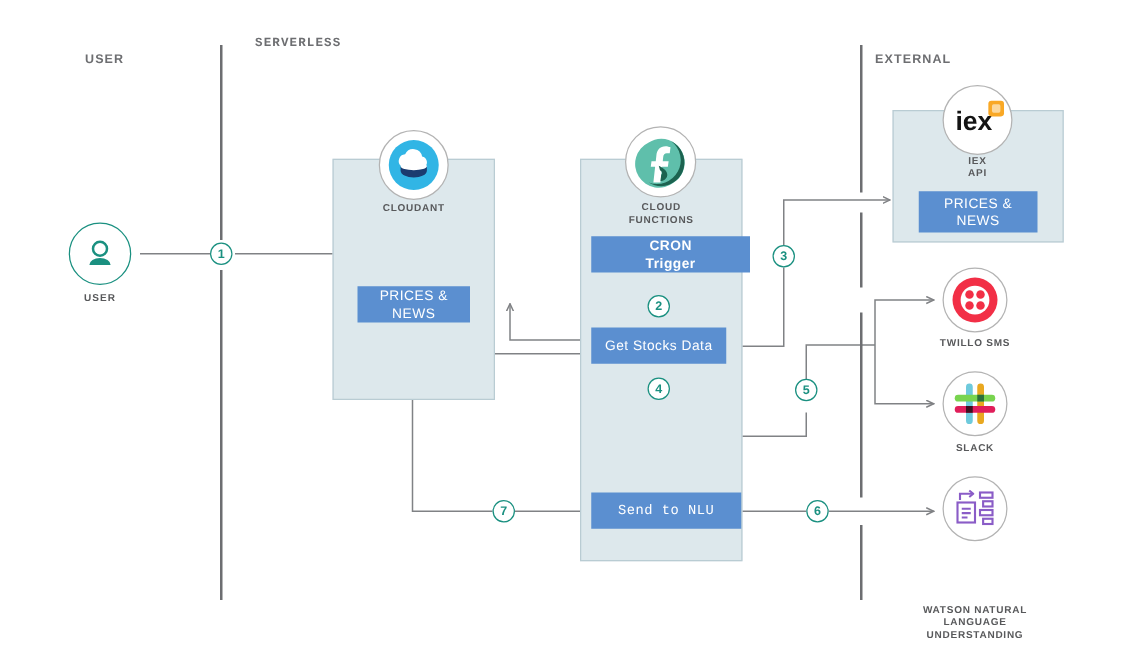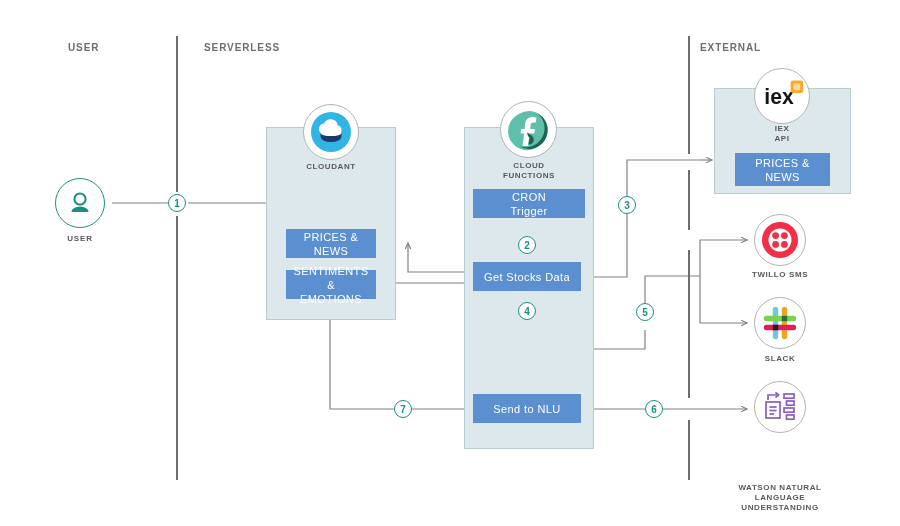--- a/index.html
+++ b/index.html
@@ -153,21 +153,21 @@
   </svg>
 
   <div class="lane-divider" style="left:176px; top:36px; height:156px;"></div>
   <div class="lane-divider" style="left:176px; top:216px; height:264px;"></div>
   <div class="lane-divider" style="left:688px; top:36px; height:118px;"></div>
   <div class="lane-divider" style="left:688px; top:170px; height:60px;"></div>
   <div class="lane-divider" style="left:688px; top:250px; height:148px;"></div>
   <div class="lane-divider" style="left:688px; top:420px; height:60px;"></div>
 
   <div class="lane-label" style="left:68px; top:42px;">USER</div>
-  <div class="lane-label" style="left:204px; top:42px;">SERVERLESS</div>
+  <div class="lane-label" style="left:204px; top:30px;font-family:Liberation Mono, monospace;">SERVERLESS</div>
   <div class="lane-label" style="left:700px; top:42px;">EXTERNAL</div>
 
   <div class="logo-badge" style="left:55px; top:178px; width:50px; height:50px; border-color:#1a9080; border-width:1.6px;">
     <svg width="28" height="28" viewBox="0 0 28 28">
       <circle cx="14" cy="10" r="5.6" fill="none" stroke="#1a9080" stroke-width="2"></circle>
       <path d="M5.5,23 a8.5,5.6 0 0 1 17,0 z" fill="#1a9080"></path>
     </svg>
   </div>
   <div class="user-caption" style="left:55px; top:234px; width:50px;">USER</div>
 
@@ -178,40 +178,38 @@
       <circle cx="21" cy="21" r="20" fill="#31b5e5"></circle>
       <path d="M11,22 a5.4,5.4 0 0 1 3.1,-9.6 a7.2,7.2 0 0 1 13.6,1.8 a4.7,4.7 0 0 1 2.6,7.8 z" fill="#ffffff"></path>
       <path d="M10.5,22 h21 v3.6 a10.5,5.4 0 0 1 -21,0 z" fill="#1b3b6f"></path>
       <ellipse cx="21" cy="22" rx="10.5" ry="3.1" fill="#ffffff"></ellipse>
     </svg>
   </div>
   <div class="logo-caption" style="left:291px; top:162px; width:80px;">CLOUDANT</div>
 
   <div class="bluebox" style="left:286px; top:229px; width:90px; height:29px; white-space:pre-line;">PRICES &amp;
 NEWS</div>
-  <div class="bluebox" style="left:286px; top:270px; width:90px; height:29px; white-space:pre-line;">SENTIMENTS &amp;
-EMOTIONS</div>
 
   <div class="panel" style="left:464px; top:127px; width:130px; height:322px;"></div>
 
   <div class="logo-badge" style="left:500px; top:101px; width:57px; height:57px;">
     <svg width="44" height="44" viewBox="0 0 44 44">
       <path d="M22,3 a19,19 0 0 1 10,35 a19,19 0 1 1 -20,-32 a19,19 0 0 1 10,-3 z" fill="#5fbfab"></path>
       <path d="M30,5 a19,19 0 0 1 -8,36 a19,19 0 0 1 -10,-3 a19,19 0 0 0 18,-33 z" fill="#1c6350"></path>
       <path d="M25.5,9 c-4.6,0 -7,3 -7.4,7.4 l-0.5,4.6 h-3.4 l-0.6,4.4 h3.5 l-1.4,12.6 h5.6 l1.4,-12.6 h4.6 l0.6,-4.4 h-4.7 l0.4,-3.6 c0.2,-2 1.1,-2.9 2.8,-2.9 h2.4 l0.6,-4.8 c-0.9,-0.1 -2.4,-0.7 -3.9,-0.7 z" fill="#ffffff"></path>
       <path d="M20,24.5 c3,1.6 6.5,3.4 6.8,6.8 c0.3,3.2 -2.4,5.3 -5.4,5.5 l0.6,-5 c1.4,-1.1 0.6,-2.6 -1,-3.6 z" fill="#1c6350"></path>
     </svg>
   </div>
   <div class="logo-caption" style="left:487px; top:161px; width:84px;">CLOUD
 FUNCTIONS</div>
 
-  <div class="bluebox" style="left:473px; top:189px; width:112px; height:29px; white-space:pre-line;">CRON
+  <div class="bluebox" style="left:473px; top:189px; width:127px; height:29px; white-space:pre-line;font-weight:bold;">CRON
 Trigger</div>
   <div class="bluebox" style="left:473px; top:262px; width:108px; height:29px;text-align:center;">Get Stocks Data</div>
-  <div class="bluebox" style="left:473px; top:394px; width:108px; height:29px;">Send to NLU</div>
+  <div class="bluebox" style="left:473px; top:394px; width:120px; height:29px;font-family:Liberation Mono, monospace;">Send to NLU</div>
 
   <div class="panel ext" style="left:714px; top:88px; width:137px; height:106px;"></div>
 
   <div class="logo-badge" style="left:754px; top:68px; width:56px; height:56px; overflow:hidden;">
     <svg width="56" height="56" viewBox="0 0 56 56">
       <text x="25" y="36" font-family="'Liberation Sans', sans-serif" font-size="22" font-weight="700" fill="#141414" text-anchor="middle">iex</text>
       <rect x="37" y="12" width="13" height="13" rx="2.5" fill="#f9a825"></rect>
       <rect x="40" y="15" width="7" height="7" rx="1.4" fill="#ffffff" opacity="0.55"></rect>
     </svg>
   </div>

